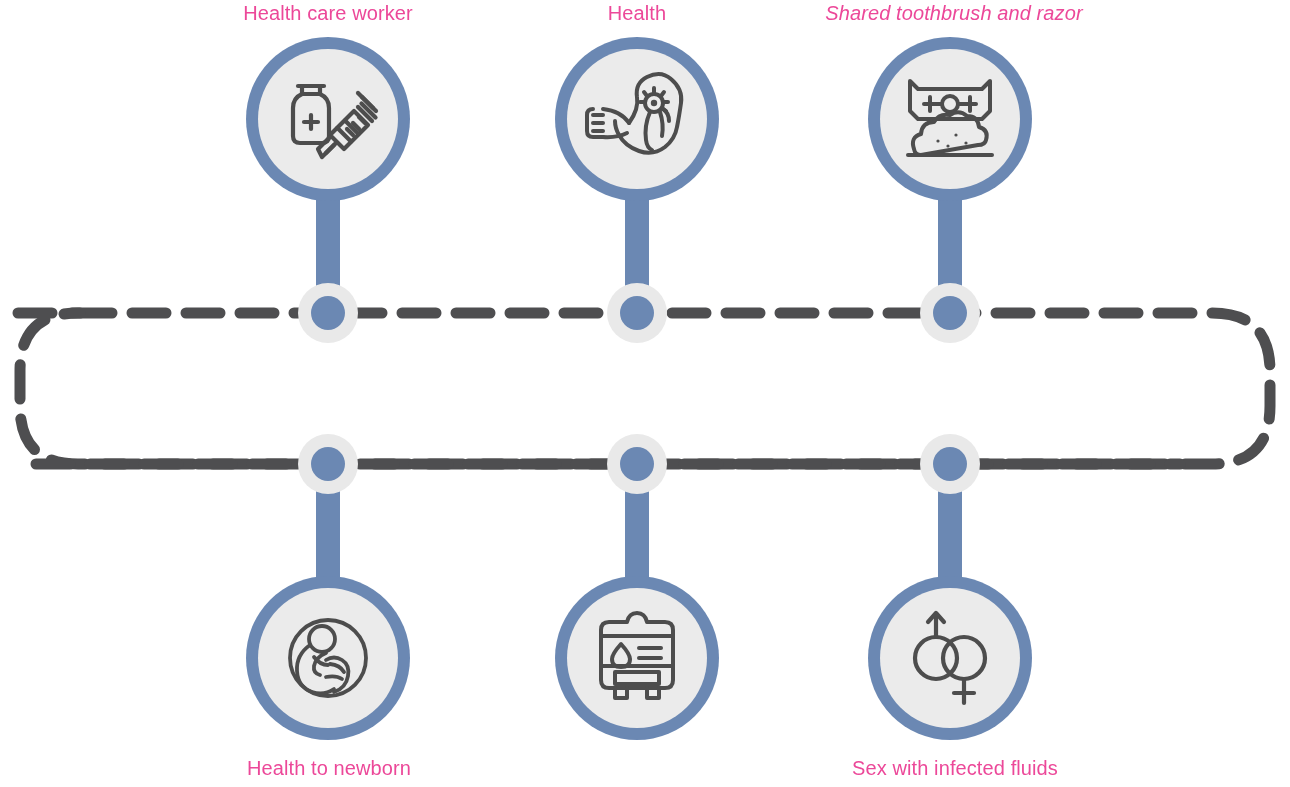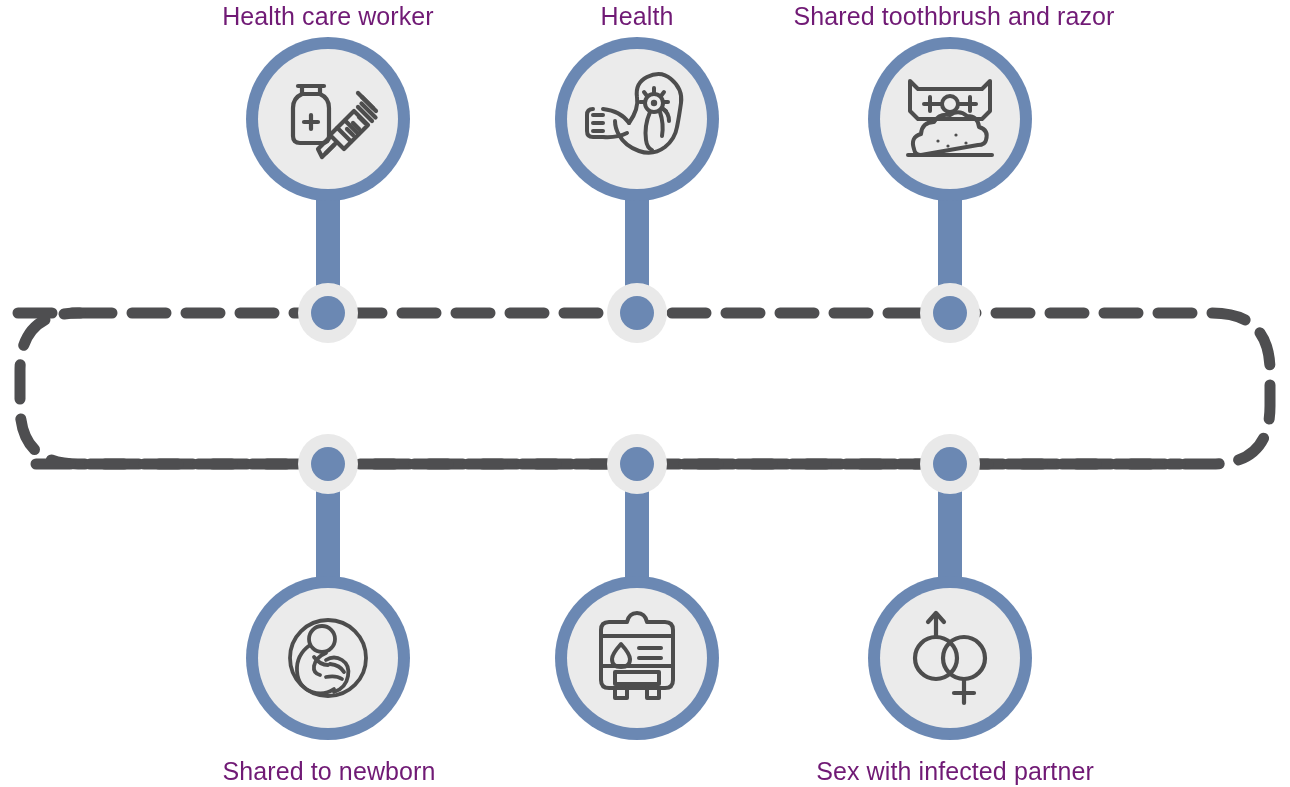--- a/index.html
+++ b/index.html
@@ -20,22 +20,22 @@
   }
   .svg-root {
     position: absolute;
     left: 0;
     top: 0;
     width: 1290px;
     height: 787px;
   }
   .node-label {
     position: absolute;
-    font-size: 25px;
-    color: #701a75;
+    font-size: 20px;
+    color: #ec4899;
     white-space: nowrap;
     letter-spacing: 0.1px;
     text-align: center;
     transform: translateX(-50%);
   }
   .label-top { top: 2px; }
   .label-bottom { top: 757px; }
 </style>
 </head>
 <body>
@@ -256,18 +256,18 @@
       <g transform="translate(950,656)">
         <use href="#icon-gender"></use>
       </g>
       <circle cx="950" cy="464" r="30" fill="#e9e9e9"></circle>
       <circle cx="950" cy="464" r="17" fill="#6b88b3"></circle>
     </g>
   </svg>
 
   <div class="node-label label-top" style="left:328px;">Health care worker</div>
   <div class="node-label label-top" style="left:637px;">Health</div>
-  <div class="node-label label-top" style="left:954px;">Shared toothbrush and razor</div>
-
-  <div class="node-label label-bottom" style="left:329px;">Shared to newborn</div>
-  <div class="node-label label-bottom" style="left:955px;">Sex with infected partner</div>
+  <div class="node-label label-top" style="left:954px;font-style:italic;">Shared toothbrush and razor</div>
+
+  <div class="node-label label-bottom" style="left:329px;">Health to newborn</div>
+  <div class="node-label label-bottom" style="left:955px;">Sex with infected fluids</div>
 
 </div>
 
 </body></html>

